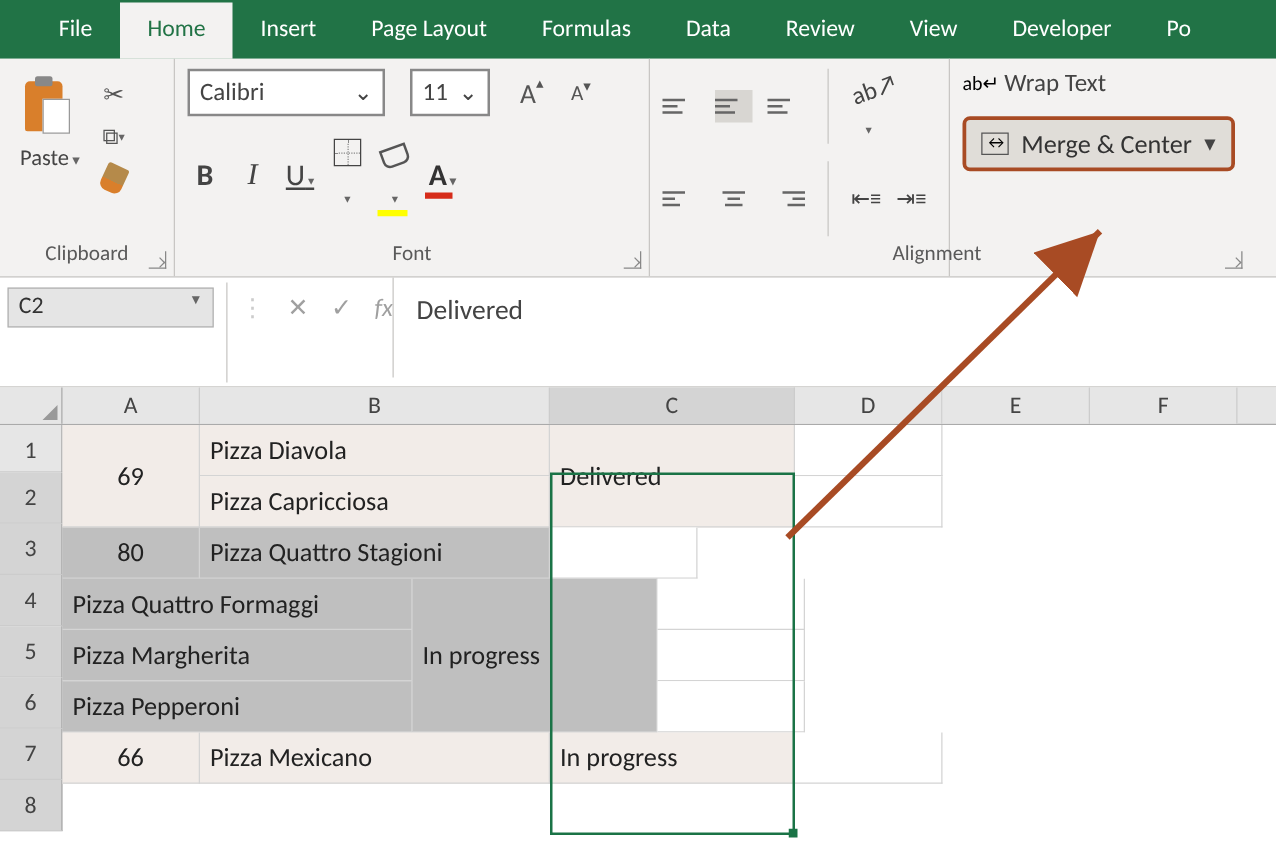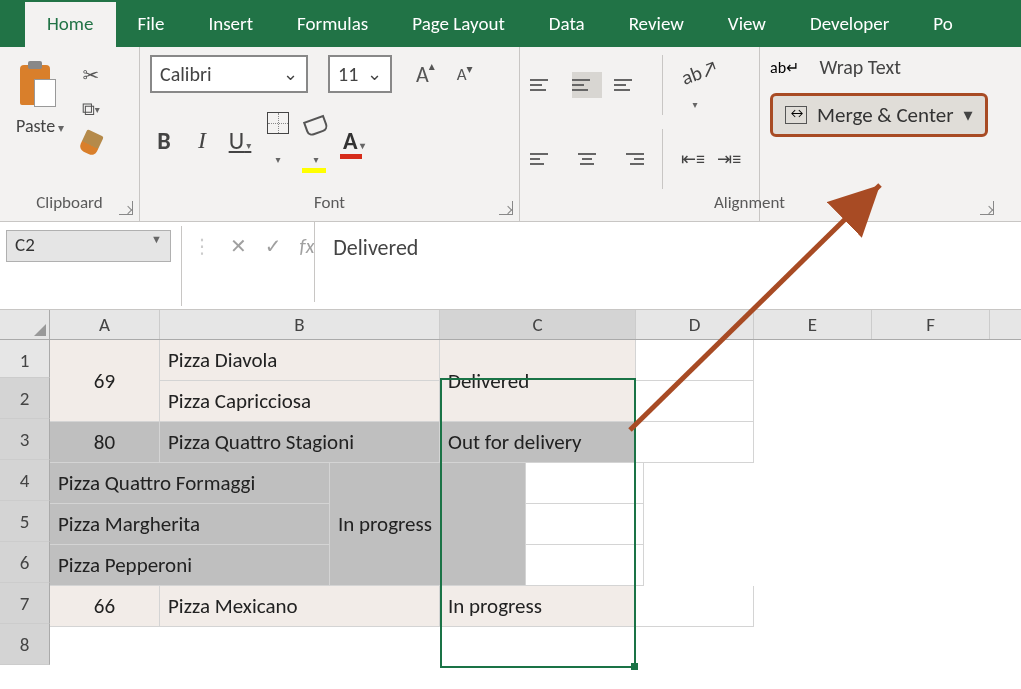--- a/index.html
+++ b/index.html
@@ -58,21 +58,21 @@
 .color-bar { position: absolute; left: 0; bottom: -4px; width: 22px; height: 5px; background: #d62c1a; }
 
 
 .align-rows { display: flex; flex-direction: column; gap: 14px; }
 .align-row { display: flex; gap: 12px; align-items: center; }
 .align-btn { width: 30px; height: 26px; display: flex; flex-direction: column; justify-content: center; gap: 3px; }
 .hline { height: 2px; background: #666; }
 .vsep { width: 1px; height: 60px; background: #c8c6c4; margin: 0 6px; }
 .orient-icon { font-size: 20px; transform: rotate(-20deg); display: inline-block; }
 .indent-ic { font-size: 18px; color: #444; }
-.wrap-row { display: flex; align-items: center; gap: 20px; margin-bottom: 14px; }
+.wrap-row { display: flex; align-items: center; gap: 4px; margin-bottom: 14px; }
 .wrap-icon { font-size: 16px; }
 .wrap-label { font-size: 20px; color: #444; }
 .merge-box { border: 3px solid #a84b24; border-radius: 6px; background: #e0ddd8; padding: 6px 12px; display: flex; align-items: center; gap: 10px; }
 .merge-icon { width: 22px; height: 18px; border: 1px solid #555; position: relative; display: inline-block; }
 .merge-icon::before { content: "↔"; position: absolute; left: 2px; top: -2px; font-size: 14px; }
 .merge-label { font-size: 21px; color: #333; }
 
 
 .fbar { height: 88px; border-bottom: 1px solid #c8c6c4; display: flex; align-items: flex-start; }
 .namebox { width: 165px; height: 32px; border: 1px solid #b0b0b0; background: #e5e5e5; margin: 8px 0 0 6px; font-size: 19px; padding: 2px 8px; color: #333; display: flex; align-items: flex-start; justify-content: space-between; }
@@ -119,25 +119,25 @@
 .sel-overlay { position: absolute; left: 390px; top: 38px; width: 196px; height: 290px; border: 2px solid #1a7346; pointer-events: none; }
 .sel-handle { position: absolute; right: -4px; bottom: -4px; width: 7px; height: 7px; background: #1a7346; }
 
 
 .arrow-svg { position: absolute; left: 0; top: 0; pointer-events: none; z-index: 50; }
 </style>
 </head>
 <body>
 
 <div class="tabs">
+  <div class="tab">File</div>
   <div class="tab active">Home</div>
-  <div class="tab">File</div>
   <div class="tab">Insert</div>
+  <div class="tab">Page Layout</div>
   <div class="tab">Formulas</div>
-  <div class="tab">Page Layout</div>
   <div class="tab">Data</div>
   <div class="tab">Review</div>
   <div class="tab">View</div>
   <div class="tab">Developer</div>
   <div class="tab">Po</div>
 </div>
 
 <div class="ribbon">
 
   <div class="group clipboard" style="width:140px">
@@ -304,21 +304,20 @@
         <div class="cell cC merged mergedC2">Delivered</div>
         <div style="display:flex;flex-direction:column">
           <div class="cell cD" style="height:41px"></div>
           <div class="cell cD" style="height:41px"></div>
         </div>
       </div>
 
       <div class="cell-row">
         <div class="cell cA alt1">80</div>
         <div class="cell cB alt1">Pizza Quattro Stagioni</div>
-        <div class="cell cC alt1">Out for delivery</div>
         <div class="cell cD"></div>
       </div>
 
       <div style="display:flex">
         <div style="display:flex;flex-direction:column">
           <div class="cell cB alt1" style="height:41px">Pizza Quattro Formaggi</div>
           <div class="cell cB alt1" style="height:41px">Pizza Margherita</div>
           <div class="cell cB alt1" style="height:41px">Pizza Pepperoni</div>
         </div>
         <div class="cell cC merged mergedC5">In progress</div>

